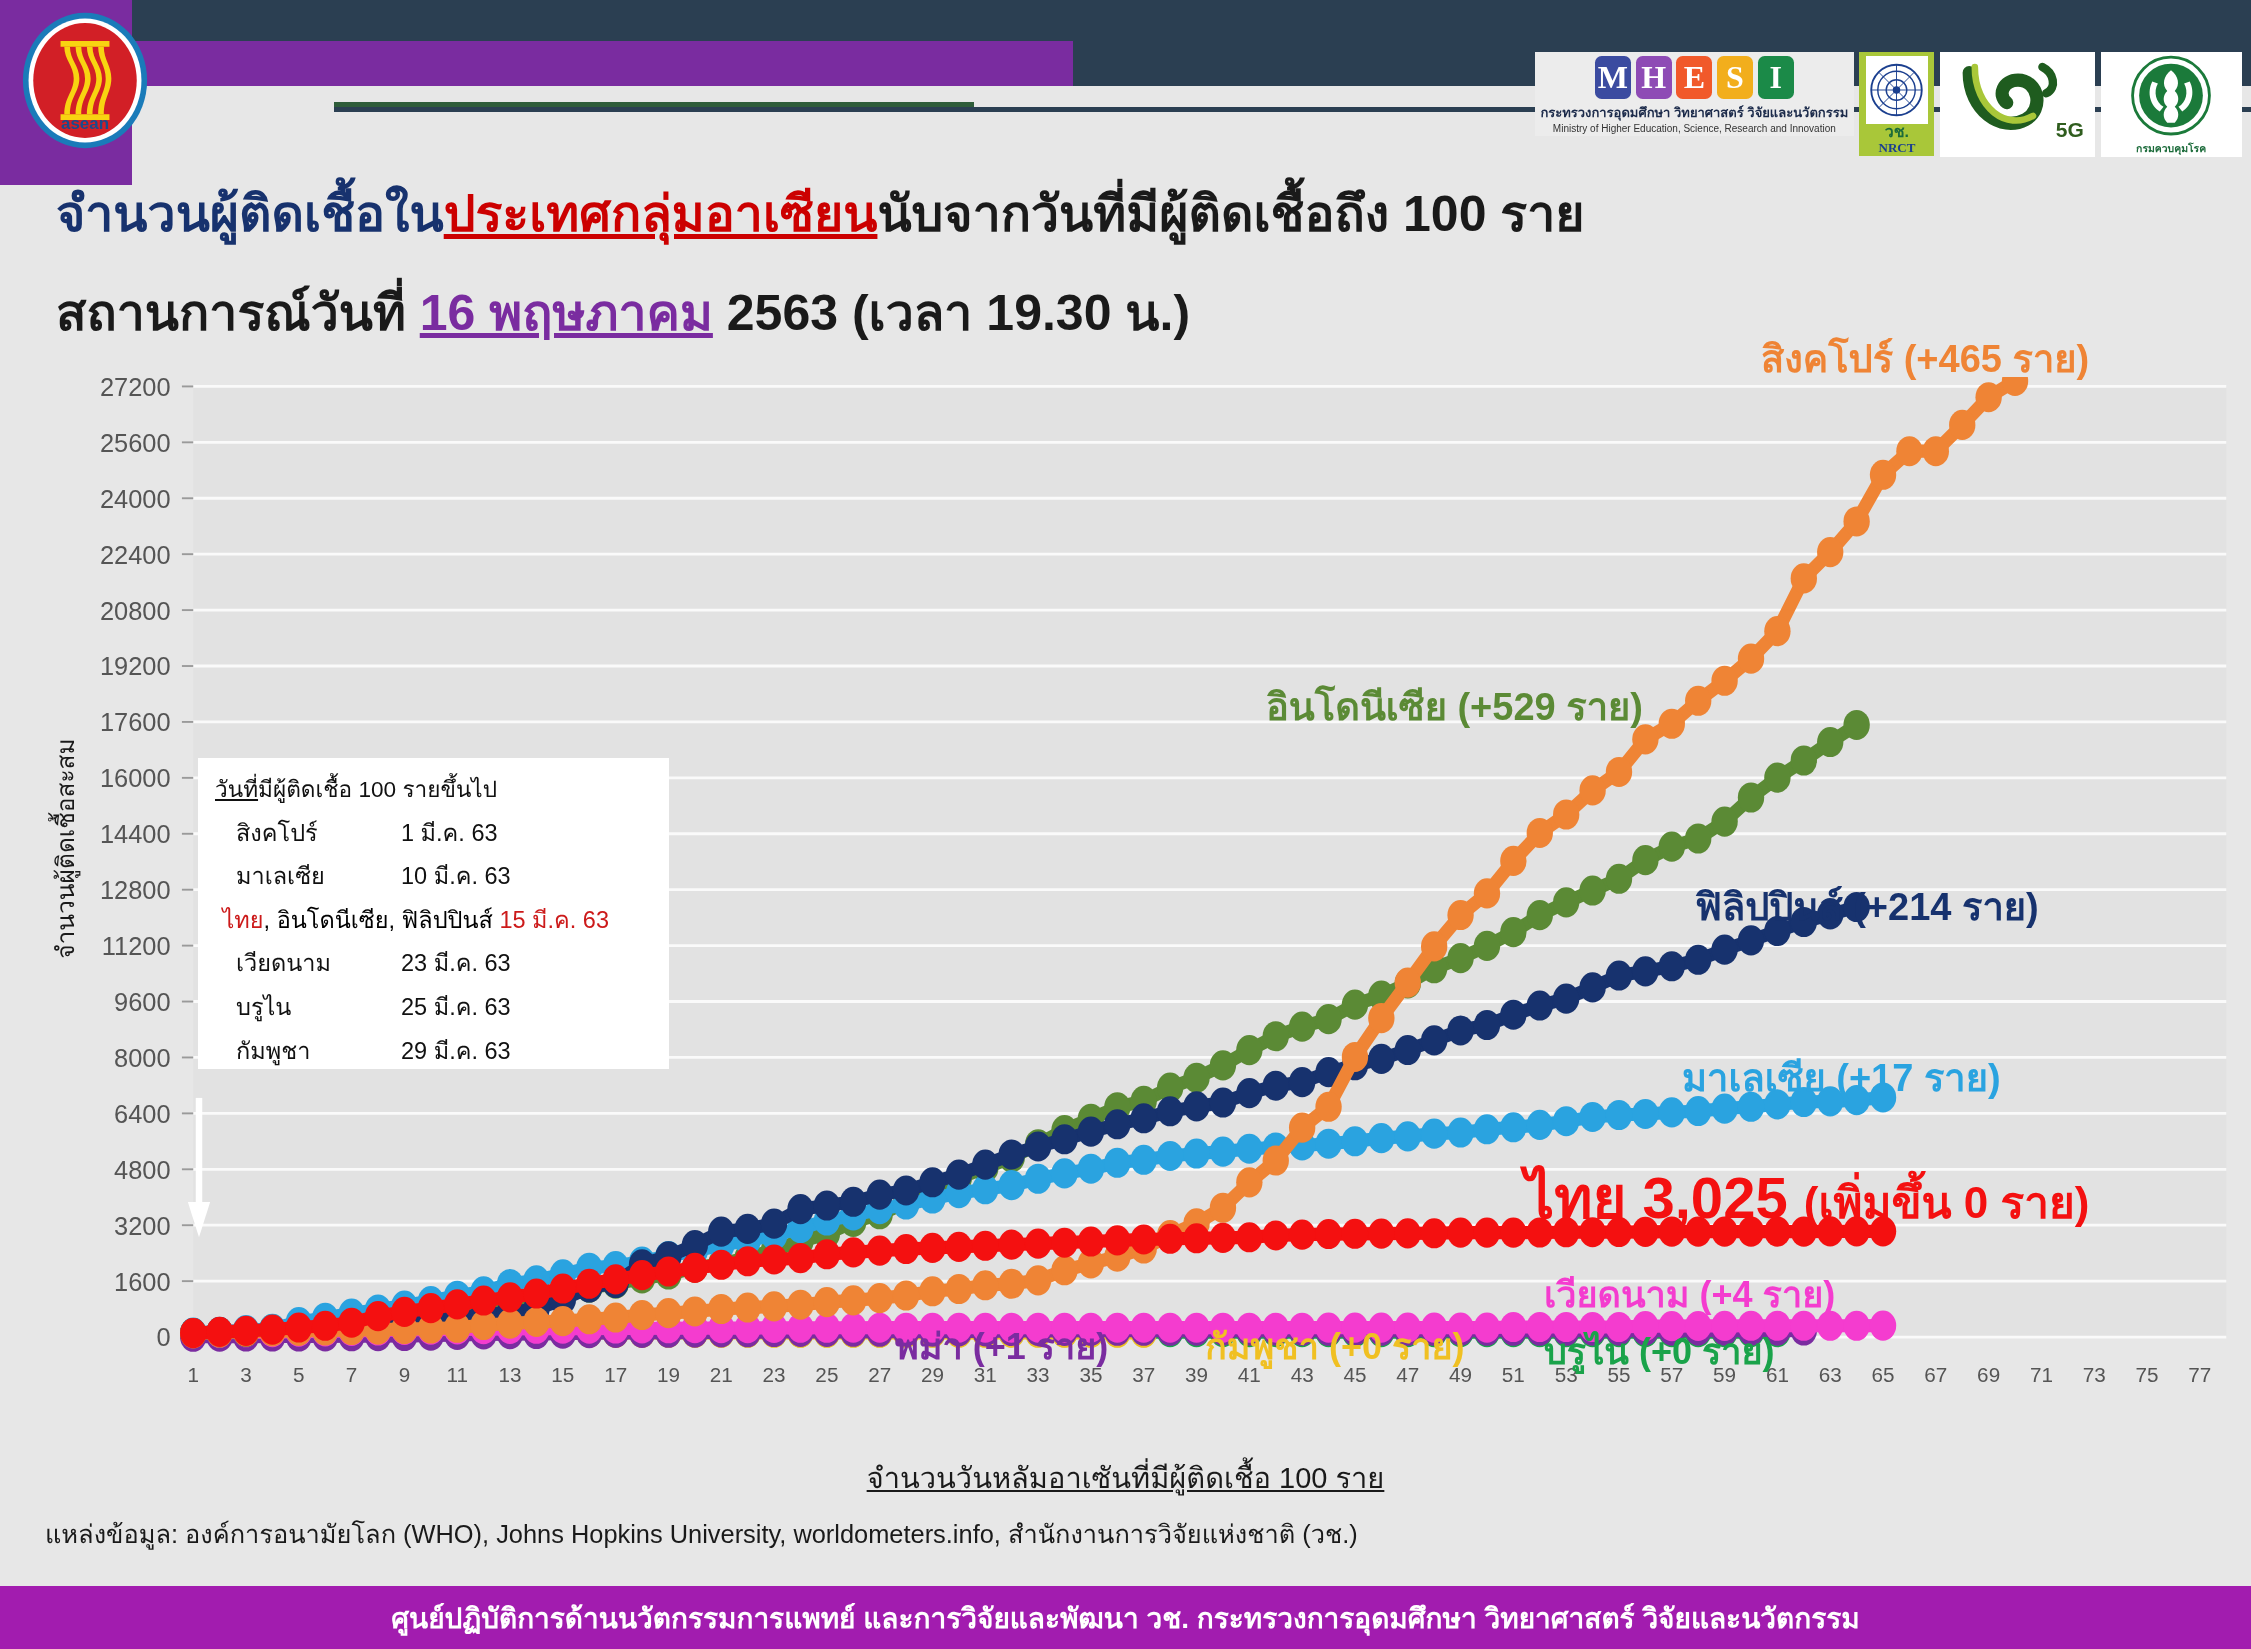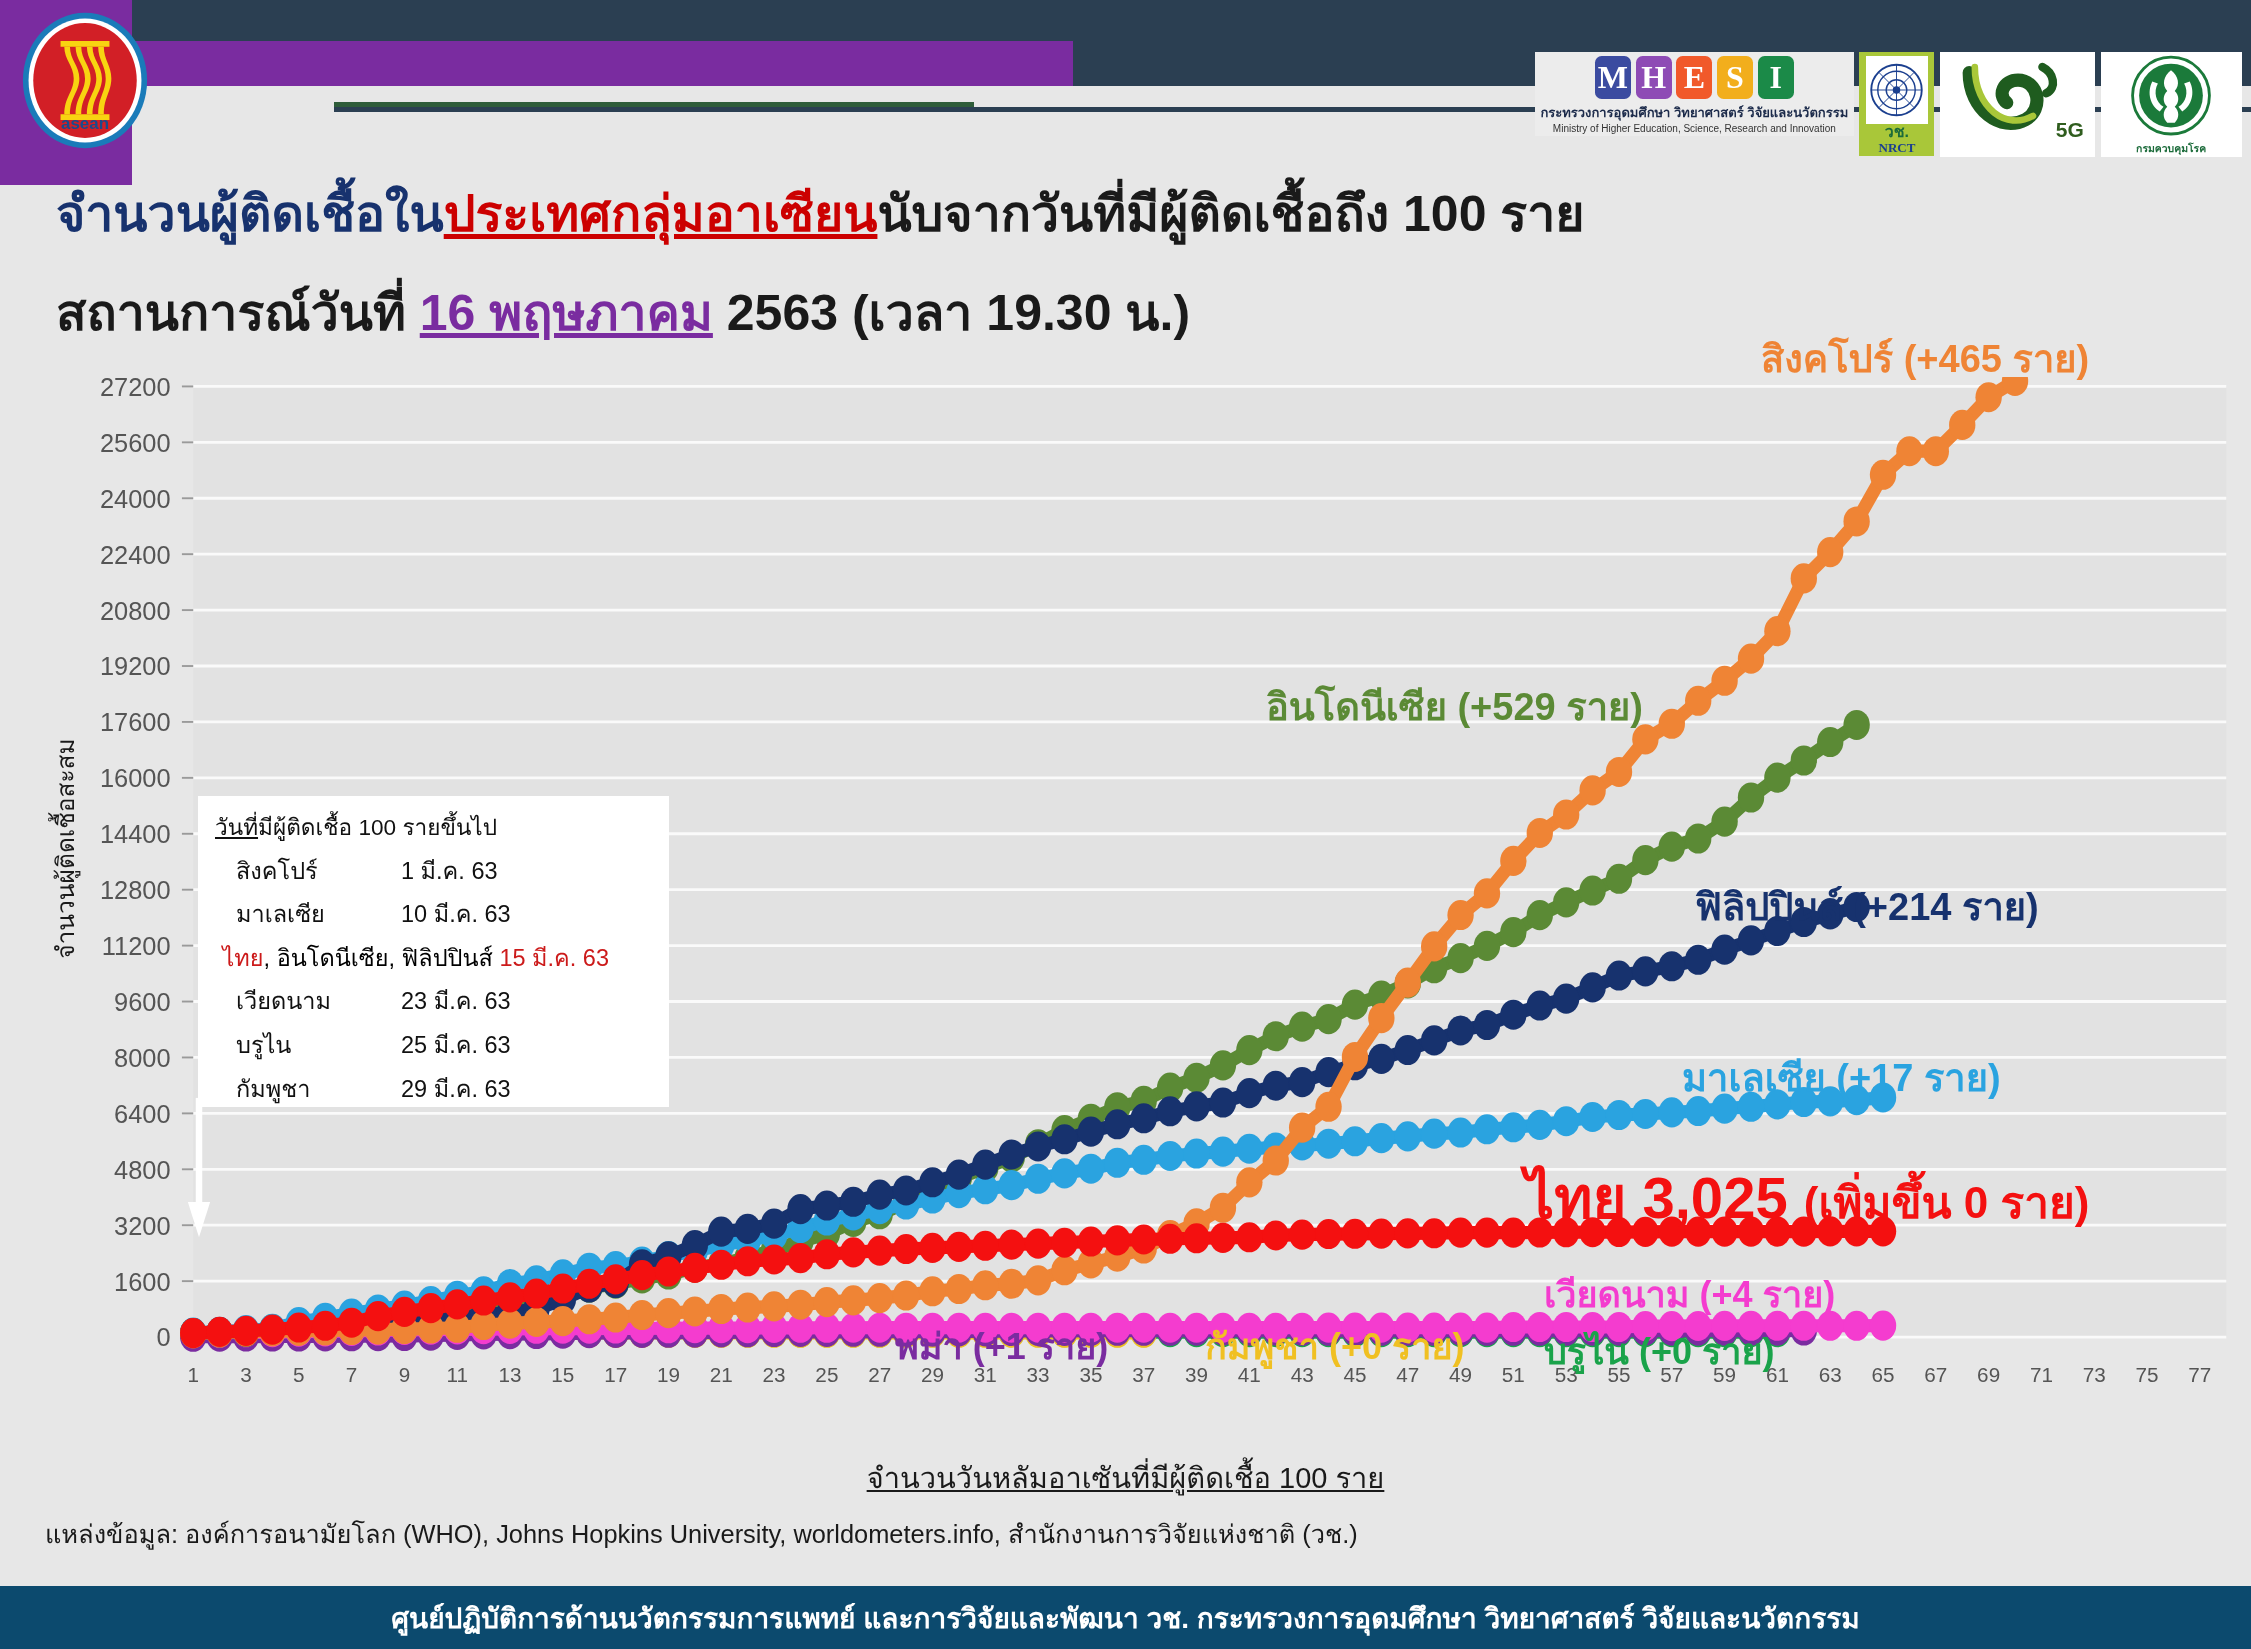--- a/index.html
+++ b/index.html
@@ -48,21 +48,21 @@
   .t-black{color:#1a1a1a;font-weight:bold;}
   .t-purple{color:#7a2ca0;text-decoration:underline;}
 
   
   #chart{position:absolute;left:0;top:377px;width:2251px;height:1073px;}
   .ylab{font-size:27px;fill:#555;text-anchor:end;font-family:"Liberation Sans",sans-serif;}
   .xlab{font-size:22px;fill:#555;text-anchor:middle;font-family:"Liberation Sans",sans-serif;}
   .grid{stroke:#fafafa;stroke-width:3;}
 
   
-  #infobox{position:absolute;left:198px;top:796px;width:471px;height:311px;background:#fff;
+  #infobox{position:absolute;left:198px;top:758px;width:471px;height:311px;background:#fff;
            padding:13px 17px;box-sizing:border-box;}
   #infobox .hd{font-size:22.6px;color:#111;margin-bottom:5.6px;}
   #infobox .hd u{text-decoration:underline;}
   #infobox .row{font-size:23.5px;color:#111;margin:6.6px 0 6.6px 21px;display:flex;}
   #infobox .nm{display:inline-block;min-width:165px;}
   #infobox .dt{display:inline-block;}
   #infobox .rowhl{font-size:23.5px;margin:6.6px 0 6.6px 7.5px;}
   .hl-red{color:#cc1a1a;}
   #arrow{position:absolute;left:186px;top:1097px;width:26px;height:143px;}
 
@@ -79,21 +79,21 @@
   #lab-mm{left:895px;top:1318px;color:#7a2ca0;font-size:36px;}
   #lab-kh{left:1205px;top:1318px;color:#f0c022;font-size:36px;}
 
   
   #xtitle{position:absolute;left:0;top:1455px;width:2251px;text-align:center;font-size:29px;color:#1a1a1a;}
   #ytitle{position:absolute;left:-132px;top:829px;width:395px;text-align:center;font-size:24.5px;color:#1a1a1a;
           transform:rotate(-90deg);}
   #source{position:absolute;left:45px;top:1514px;font-size:25.4px;color:#1a1a1a;}
 
   
-  #footer{position:absolute;left:0;bottom:0;width:2251px;height:64px;background:#0c4a6e;
+  #footer{position:absolute;left:0;bottom:0;width:2251px;height:64px;background:#a21caf;
           display:flex;align-items:center;justify-content:center;}
   #footer span{color:#fff;font-size:28px;font-weight:bold;}
 </style>
 </head>
 <body>
 
 <div id="topbar"></div>
 <div id="topbar2"></div>
 <div id="purplebar"></div>
 <div id="purpleblock"></div>

